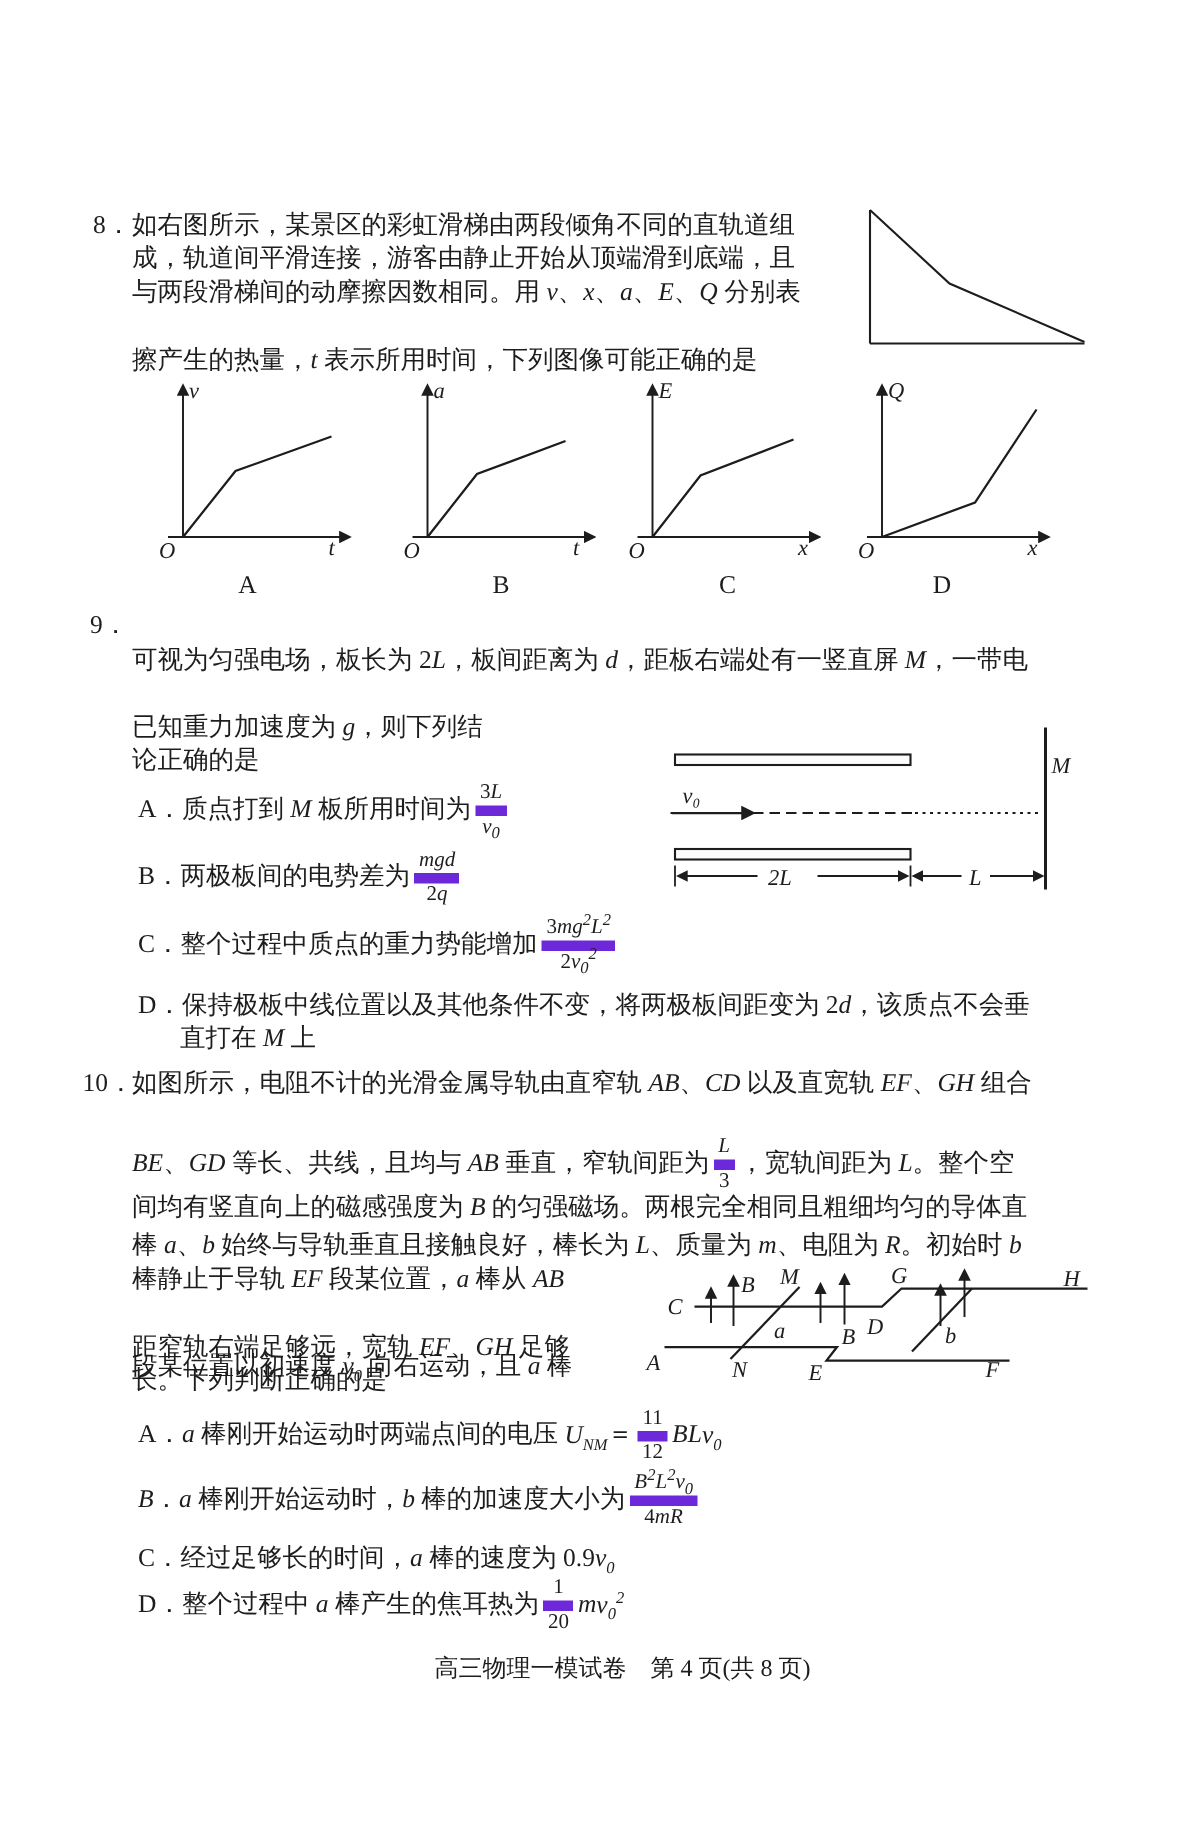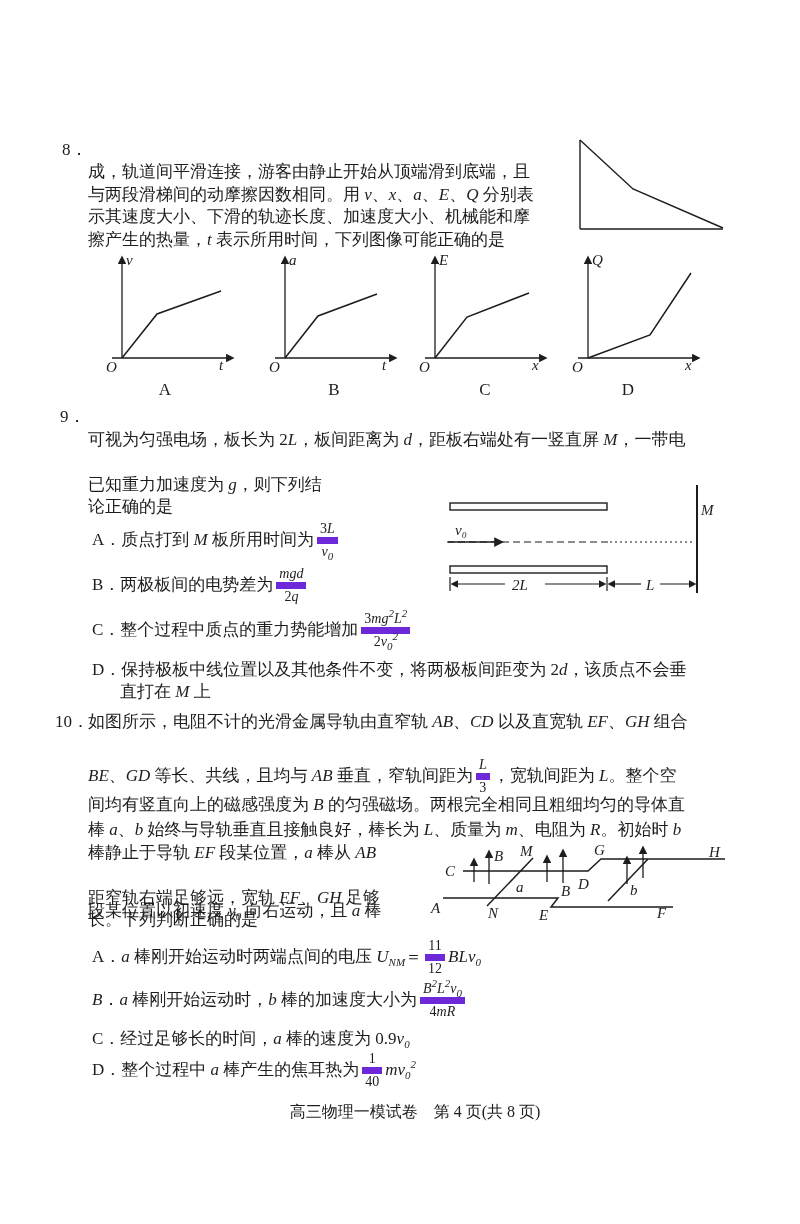--- a/index.html
+++ b/index.html
@@ -18,23 +18,23 @@
   .st{font-size:15px;font-style:italic;fill:#1d1d1d;}
   .footer{position:absolute;left:0;right:0;top:1102px;text-align:center;
           font-size:16px;transform:translateX(15px);}
 </style>
 </head>
 <body>
 
 <div class="page">
 
   <div class="qnum" style="left:62px;top:139px">8．</div>
+  <div class="tl" style="left:88px;top:139px">如右图所示，某景区的彩虹滑梯由两段倾角不同的直轨道组</div>
   <div class="tl" style="left:88px;top:161px">成，轨道间平滑连接，游客由静止开始从顶端滑到底端，且</div>
   <div class="tl" style="left:88px;top:184px">与两段滑梯间的动摩擦因数相同。用 <span class="mv">v</span>、<span class="mv">x</span>、<span class="mv">a</span>、<span class="mv">E</span>、<span class="mv">Q</span> 分别表</div>
-  <div class="tl" style="left:88px;top:206px">示其速度大小、下滑的轨迹长度、加速度大小、机械能和摩</div>
   <div class="tl" style="left:88px;top:229px">擦产生的热量，<span class="mv">t</span> 表示所用时间，下列图像可能正确的是</div>
 
   <svg class="dg" style="left:575px;top:134px" width="180" height="102" viewBox="0 0 180 102">
     <g stroke="#1d1d1d" stroke-width="1.4" fill="none">
       <line x1="5" y1="6" x2="5" y2="95"></line>
       <line x1="5" y1="95" x2="148" y2="95"></line>
       <polyline points="5,6 58,55 148,94"></polyline>
     </g>
   </svg>
 
@@ -128,21 +128,21 @@
   <div class="tl" style="left:88px;top:794px">间均有竖直向上的磁感强度为 <span class="mv">B</span> 的匀强磁场。两根完全相同且粗细均匀的导体直</div>
   <div class="tl" style="left:88px;top:819px">棒 <span class="mv">a</span>、<span class="mv">b</span> 始终与导轨垂直且接触良好，棒长为 <span class="mv">L</span>、质量为 <span class="mv">m</span>、电阻为 <span class="mv">R</span>。初始时 <span class="mv">b</span></div>
   <div class="tl" style="left:88px;top:842px">棒静止于导轨 <span class="mv">EF</span> 段某位置，<span class="mv">a</span> 棒从 <span class="mv">AB</span></div>
   <div class="tl" style="left:88px;top:900px">段某位置以初速度 <span class="mv">v<sub>0</sub></span> 向右运动，且 <span class="mv">a</span> 棒</div>
   <div class="tl" style="left:88px;top:887px">距窄轨右端足够远，宽轨 <span class="mv">EF</span>、<span class="mv">GH</span> 足够</div>
   <div class="tl" style="left:88px;top:909px">长。下列判断正确的是</div>
 
   <div class="tl" style="left:92px;top:938px">A．<span class="mv">a</span> 棒刚开始运动时两端点间的电压 <span class="mv">U<sub>NM</sub></span>＝<span class="frac"><span class="fn">11</span><span class="fd">12</span></span><span class="mv">B</span><span class="mv">L</span><span class="mv">v<sub>0</sub></span></div>
   <div class="tl" style="left:92px;top:981px"><span class="mv">B</span>．<span class="mv">a</span> 棒刚开始运动时，<span class="mv">b</span> 棒的加速度大小为<span class="frac"><span class="fn"><span class="mv">B<sup>2</sup></span><span class="mv">L<sup>2</sup></span><span class="mv">v<sub>0</sub></span></span><span class="fd">4<span class="mv">m</span><span class="mv">R</span></span></span></div>
   <div class="tl" style="left:92px;top:1028px">C．经过足够长的时间，<span class="mv">a</span> 棒的速度为 0.9<span class="mv">v<sub>0</sub></span></div>
-  <div class="tl" style="left:92px;top:1051px">D．整个过程中 <span class="mv">a</span> 棒产生的焦耳热为<span class="frac"><span class="fn">1</span><span class="fd">40</span></span><span class="mv">m</span><span class="mv">v<sub>0</sub><sup>2</sup></span></div>
+  <div class="tl" style="left:92px;top:1051px">D．整个过程中 <span class="mv">a</span> 棒产生的焦耳热为<span class="frac"><span class="fn">1</span><span class="fd">20</span></span><span class="mv">m</span><span class="mv">v<sub>0</sub><sup>2</sup></span></div>
 
   <svg class="dg" style="left:428px;top:838px" width="335" height="112" viewBox="0 0 335 112">
     <defs>
       <marker id="ah4" viewBox="0 0 10 10" refX="7" refY="5" markerWidth="6.5" markerHeight="6.5" orient="auto">
         <path d="M0 0L10 5L0 10z" fill="#1d1d1d"></path>
       </marker>
     </defs>
     <g stroke="#1d1d1d" stroke-width="1.5" fill="none">
       <polyline points="35,33 160,33 173,21 297,21"></polyline>
       <polyline points="15,60 130,60 123,69 245,69"></polyline>

